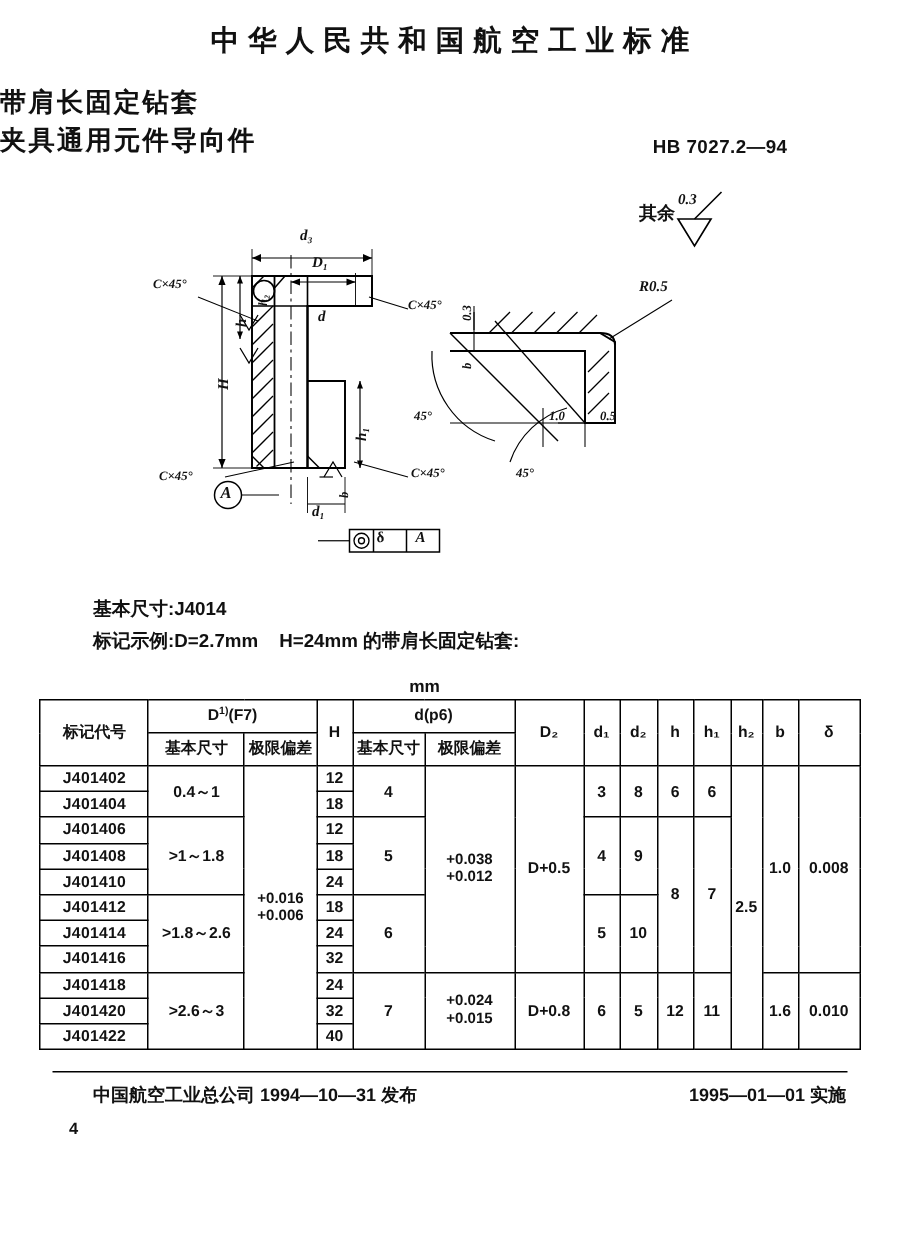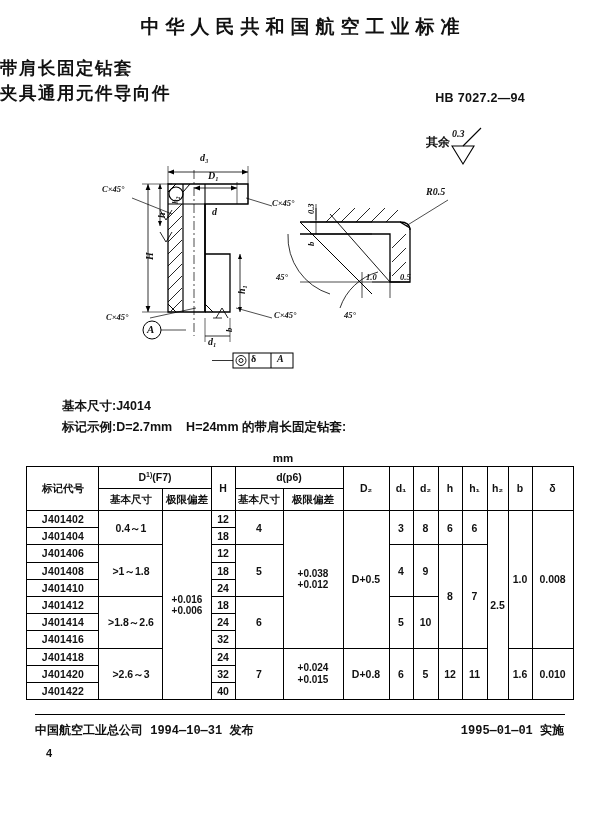--- a/index.html
+++ b/index.html
@@ -83,23 +83,23 @@
   #spec-table thead th { height:22px; }
   #spec-table tbody td { height:17.2px; }
   #spec-table .code { font-size:10.5px; letter-spacing:.2px; }
   .two-line { font-size:10px; line-height:1.25; }
   .sup { font-size:7px; vertical-align:4px; }
   #spec-table .grp { border-top:1.6px solid #000; }
 
   
   #footer-rule { width:530px; margin:14px auto 0; border-top:1.5px solid #000; }
   #page-footer {
-    margin:7px 0 0 0; padding:0 36px 0 35px;
+    margin:7px 0 0 0; padding:0 36px 0 62px;
     display:flex; justify-content:space-between;
-    font-family:Liberation Mono, monospace;
+    font-family:Liberation Sans, sans-serif;
     font-weight:bold; font-size:12px;
   }
   #page-number {
     margin:8px 0 0 46px;
     font-family:"Liberation Sans","DejaVu Sans",sans-serif;
     font-weight:bold; font-size:11px;
   }
 </style>
 </head>
 <body>

